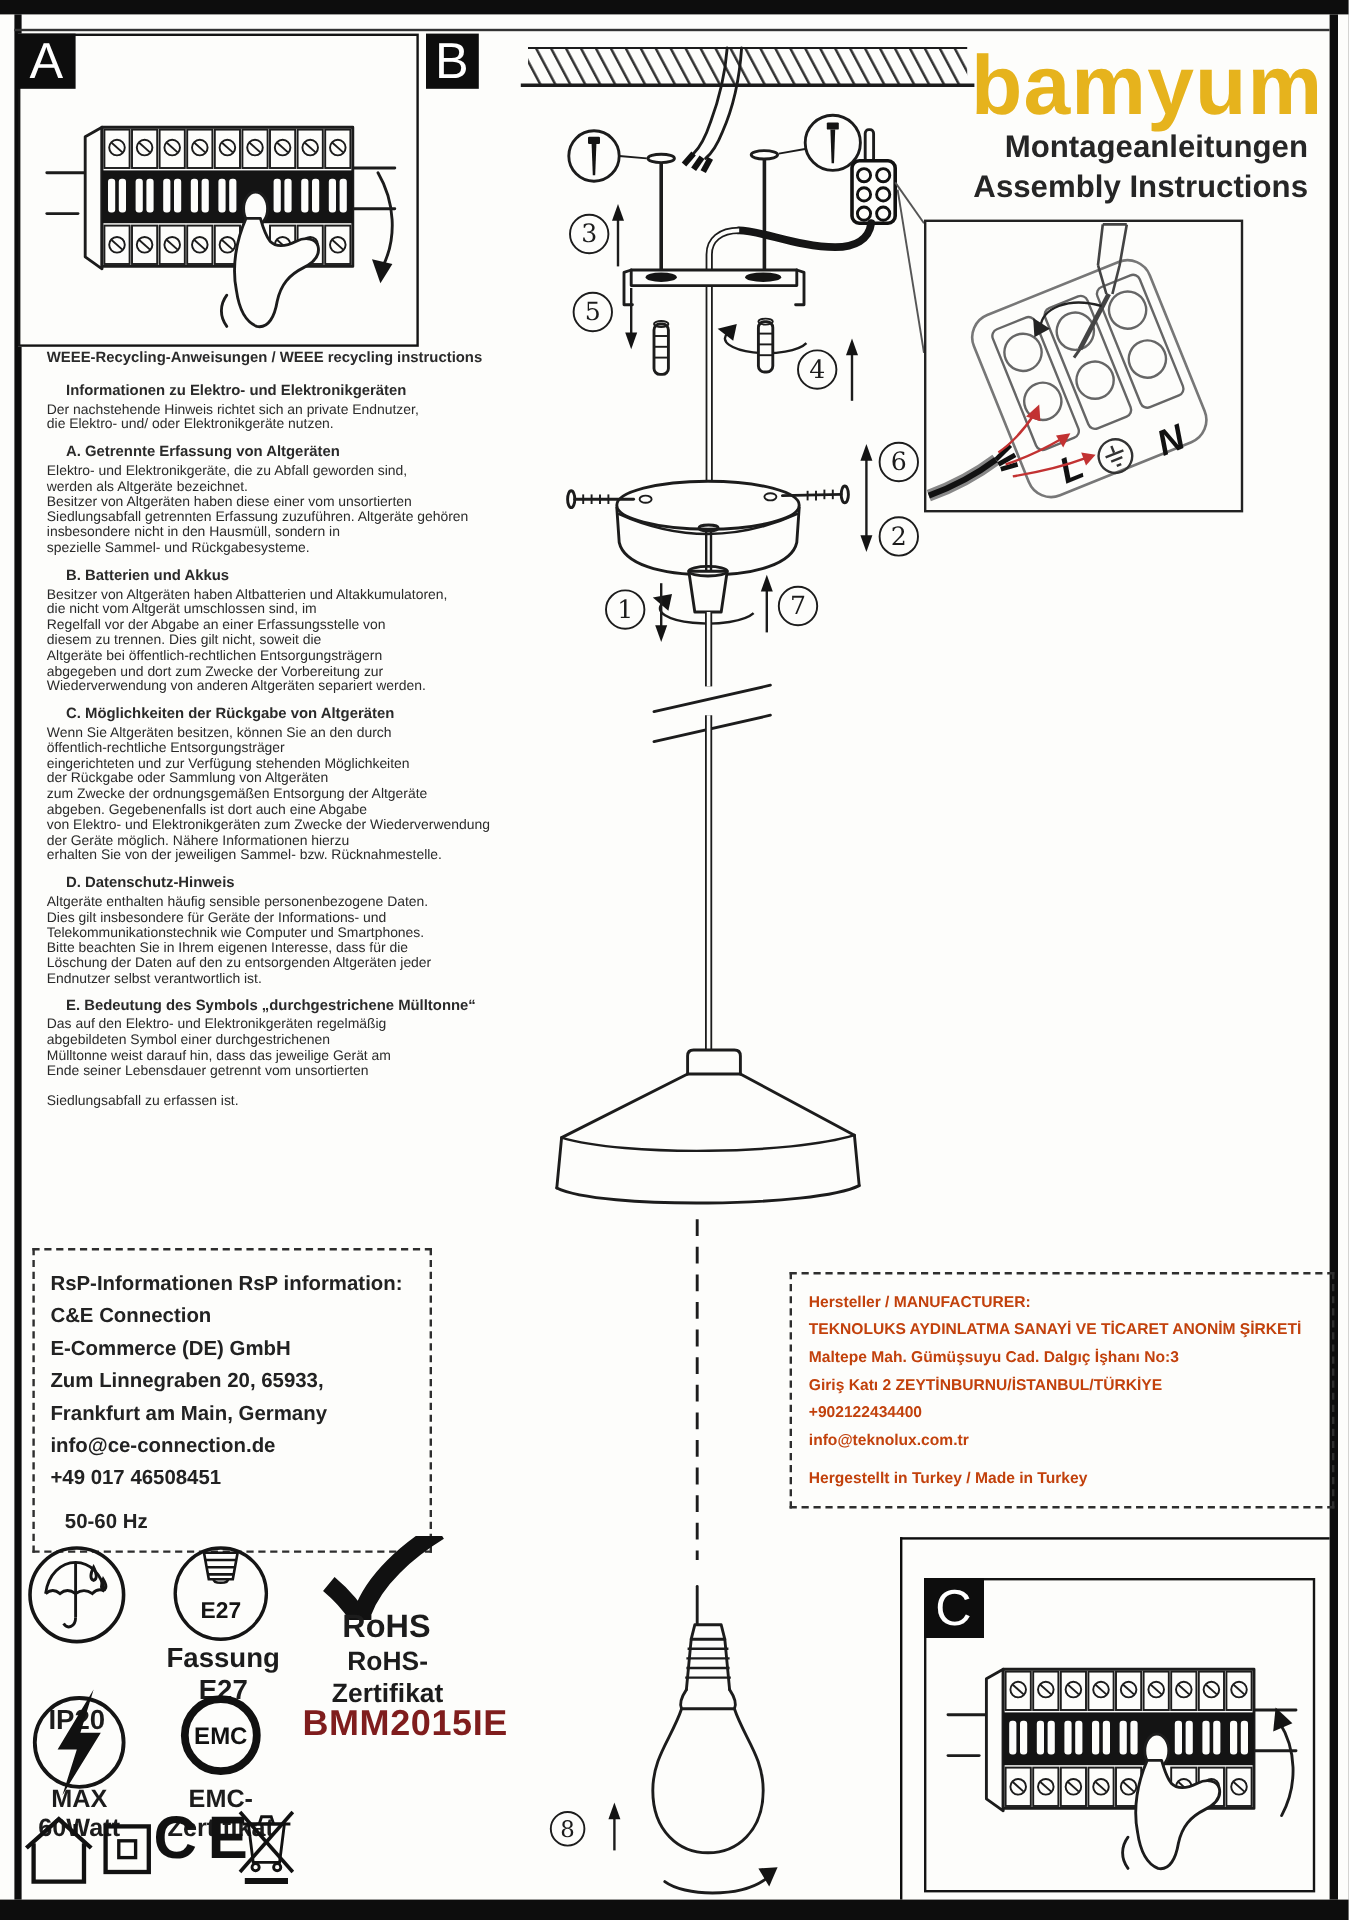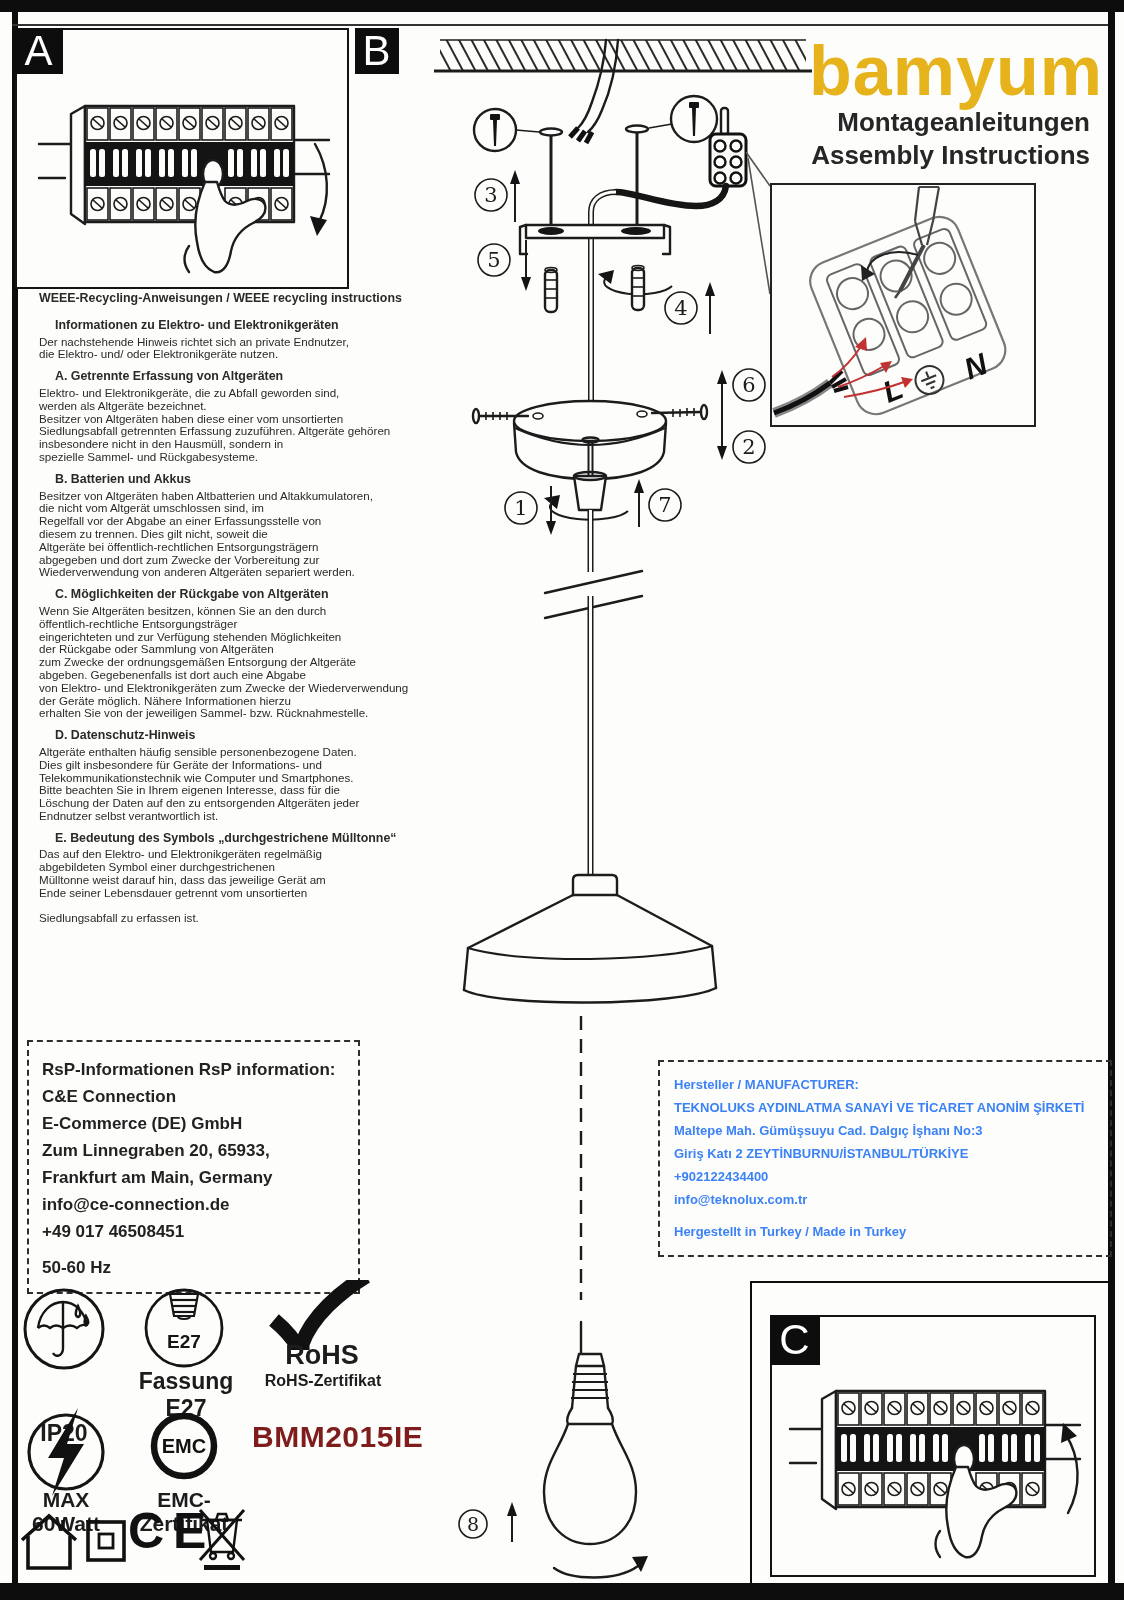--- a/index.html
+++ b/index.html
@@ -11,22 +11,22 @@
   .black-tab{background:#0d0d0d;color:#fff;display:flex;align-items:center;justify-content:center;
              font-size:42px;font-weight:400;letter-spacing:1px;}
   .brand{font-weight:bold;color:#e6b31d;font-size:70px;letter-spacing:1px;line-height:1;}
   .titles{text-align:right;font-size:26px;font-weight:bold;color:#262626;line-height:33px;}
   .weee{width:402px;font-size:11.6px;line-height:12.8px;color:#2a2a2a;}
   .weee .t{font-weight:bold;font-size:12.4px;margin:0 0 14px 0;}
   .weee h4{font-size:12.4px;margin:9px 0 4px 16px;}
   .weee p{margin:0;white-space:pre-line;}
   .dashed-box{border:2.6px dashed #2e2e2e;background:transparent;}
   .rsp{padding:14px 0 0 13px;font-size:17px;font-weight:bold;line-height:27px;color:#222;}
-  .rsp .gap{margin-top:9px;}
-  .manu{padding:11px 0 0 14px;font-size:13px;font-weight:bold;line-height:23px;color:#3b82f6;white-space:nowrap;}
+  .rsp .gap{margin-top:9px;margin-left:12px;}
+  .manu{padding:11px 0 0 14px;font-size:13px;font-weight:bold;line-height:23px;color:#c2410c;white-space:nowrap;}
   .manu .foot{margin-top:9px;}
   .bulbnote{padding:13px 0 0 15px;font-size:18.5px;font-weight:bold;line-height:39px;color:#1b1b1b;}
   .cert-label{position:absolute;font-weight:bold;text-align:center;color:#1c1c1c;}
   .model{font-size:30px;font-weight:bold;letter-spacing:0.5px;color:#7f1d1d;}
   .ce{font-size:50px;font-weight:bold;letter-spacing:9px;color:#111;}
   svg{display:block;}
   .s{stroke:#1c1c1c;fill:none;stroke-width:2.4;stroke-linecap:round;stroke-linejoin:round;}
   .sthin{stroke:#1c1c1c;fill:none;stroke-width:1.6;}
   .sf{fill:#141414;stroke:none;}
   .white{fill:#fdfdfb;}
@@ -503,21 +503,21 @@
       <path d="M36,30 C36,34 48,34 48,30"></path>
     </g>
     <text x="42" y="62" text-anchor="middle" font-size="19" font-weight="bold" fill="#151515">E27</text>
   </svg>
   <div class="cert-label" style="left:116px;top:1368px;width:140px;font-size:23px">Fassung E27</div>
 
   <svg class="abs" style="left:268px;top:1280px" width="104" height="70" viewBox="0 0 104 70">
     <path d="M6,40 C18,50 28,62 34,74 L34,64 C44,36 72,12 98,-4" fill="none" stroke="#111" stroke-width="15"></path>
   </svg>
   <div class="cert-label" style="left:272px;top:1340px;width:100px;font-size:27px">RoHS</div>
-  <div class="cert-label" style="left:258px;top:1372px;width:130px;font-size:16px">RoHS-Zertifikat</div>
+  <div class="cert-label" style="left:258px;top:1372px;width:130px;font-size:22px">RoHS-Zertifikat</div>
 
   <svg class="abs" style="left:20px;top:1406px" width="92" height="92" viewBox="0 0 92 92">
     <circle cx="46" cy="46" r="37" fill="none" stroke="#151515" stroke-width="3.2"></circle>
     <polygon points="58,2 28,52 44,52 32,90 64,38 47,38" fill="#111"></polygon>
   </svg>
   <div class="cert-label" style="left:6px;top:1488px;width:120px;font-size:21px">MAX 60Watt</div>
 
   <svg class="abs" style="left:148px;top:1410px" width="72" height="72" viewBox="0 0 72 72">
     <circle cx="36" cy="36" r="30" fill="none" stroke="#111" stroke-width="6.5"></circle>
     <text x="36" y="43" text-anchor="middle" font-size="20" font-weight="bold" fill="#111">EMC</text>

